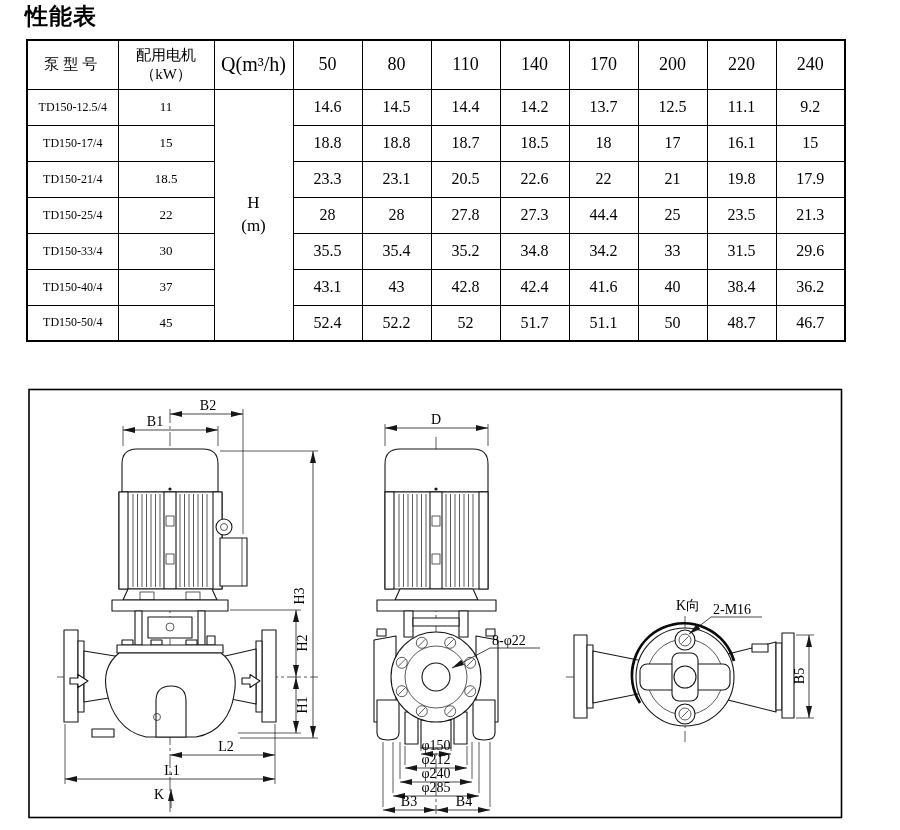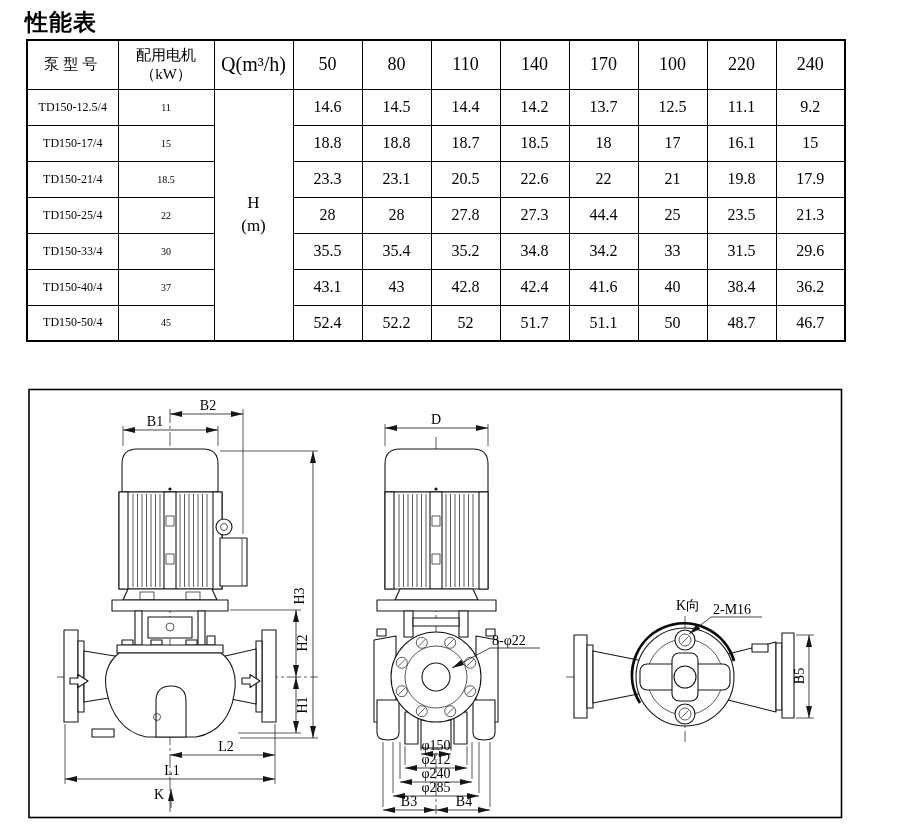--- a/index.html
+++ b/index.html
@@ -1,31 +1,31 @@
 <!DOCTYPE html>
 <html><head>
 <meta charset="utf-8">
 <style>
   html,body{margin:0;padding:0;}
   body{width:900px;height:830px;background:#fff;position:relative;overflow:hidden;
        font-family:"Liberation Serif","DejaVu Serif",serif;color:#000;}
-  .title{position:absolute;left:25px;top:7px;font-family:"Liberation Sans","DejaVu Sans",sans-serif;
+  .title{position:absolute;left:25px;top:1px;font-family:"Liberation Sans","DejaVu Sans",sans-serif;
          font-weight:bold;font-size:23px;letter-spacing:1px;text-align:right;}
   table.perf{position:absolute;left:26px;top:39px;border-collapse:collapse;table-layout:fixed;
              width:819px;border:2px solid #000;}
   table.perf td,table.perf th{border:1px solid #000;text-align:center;vertical-align:middle;
              padding:0;font-weight:normal;}
   tr.hdr-row{height:49px;}
   tr.data-row{height:36px;}
   .hdr-cn{font-size:15px;}
   .hdr-model{letter-spacing:4px;margin-left:28px;}
   .hdr-q{font-size:20px;}
   .hdr-flow{font-size:18px;}
   .cell-model{font-size:12px;}
-  .cell-kw{font-size:10px;}
+  .cell-kw{font-size:13px;}
   .cell-val{font-size:16px;}
   .cell-hm{font-size:17px;line-height:1.35;}
   .drawing{position:absolute;left:28px;top:388px;width:815px;height:431px;}
   .drawing svg{display:block;}
   .of{stroke:#161616;stroke-width:1.1;fill:#fff;stroke-linejoin:round;}
   .thin{stroke:#161616;stroke-width:0.7;fill:none;}
   .cl{stroke:#161616;stroke-width:0.7;fill:none;stroke-dasharray:14 3 3 3;}
   .dim{stroke:#161616;stroke-width:0.8;fill:none;}
   .heavy{stroke:#0a0a0a;stroke-width:2.8;fill:none;}
   .dtext{font-family:"Liberation Serif","DejaVu Serif",serif;font-size:14px;fill:#000;}
@@ -55,21 +55,21 @@
     <th class="hdr-cn">
       <div>配用电机</div>
       <div>（kW）</div>
     </th>
     <th class="hdr-q">Q(m³/h)</th>
     <th class="hdr-flow">50</th>
     <th class="hdr-flow">80</th>
     <th class="hdr-flow">110</th>
     <th class="hdr-flow">140</th>
     <th class="hdr-flow">170</th>
-    <th class="hdr-flow">100</th>
+    <th class="hdr-flow">200</th>
     <th class="hdr-flow">220</th>
     <th class="hdr-flow">240</th>
   </tr>
   <tr class="data-row">
     <td class="cell-model">TD150-12.5/4</td>
     <td class="cell-kw">11</td>
     <td class="cell-hm" rowspan="7">
       <div>H</div>
       <div>(m)</div>
     </td>

